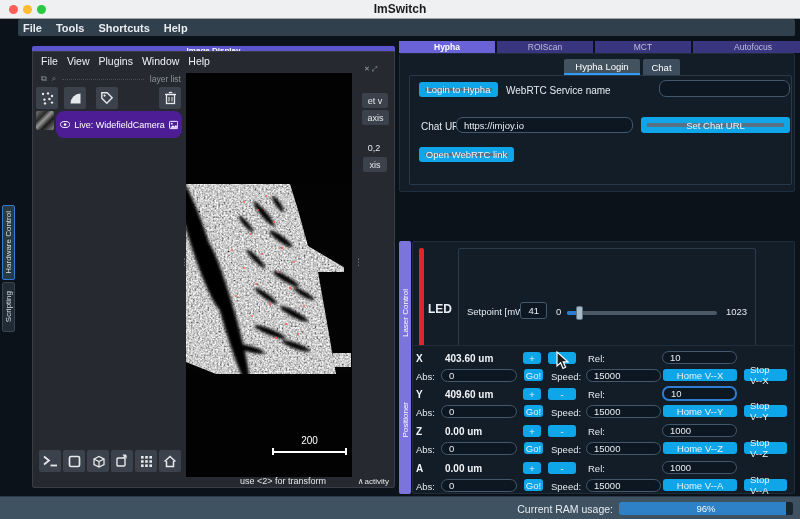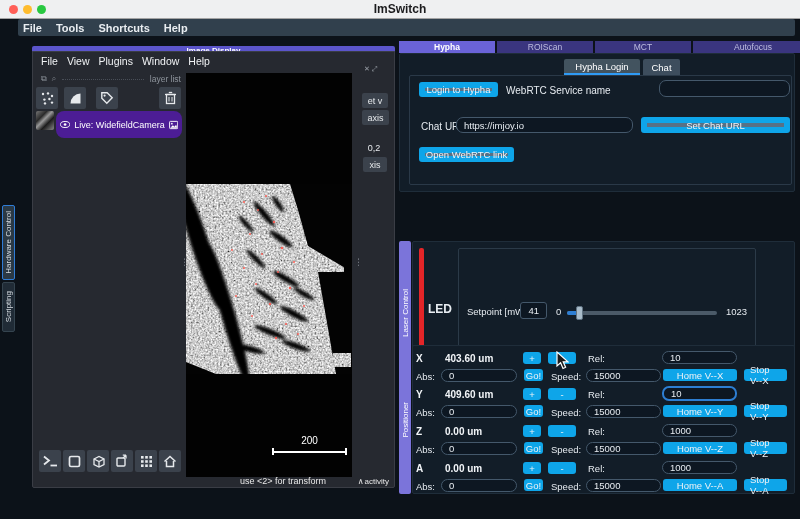--- a/index.html
+++ b/index.html
@@ -518,18 +518,25 @@
         </div>
       <div class="btn" style="position:absolute;left:264px;top:17px;width:74px;height:12px;">
           <span>Home V--A</span>
         </div>
       <div class="btn" style="position:absolute;left:345px;top:17px;width:43px;height:12px;">
           <span>Stop V--A</span>
         </div>
     </div>
   </div>
 
+  <div class="abs statusbar">
+    <span class="lbl" style="position:absolute;left:400px;top:6px;width:213px;text-align:right;font-size:10.5px;">Current RAM usage:</span>
+    <div class="ram-track">
+      <div class="ram-fill" style="width: 96%;"></div>
+      <span class="ram-text">96%</span>
+    </div>
+  </div>
 
   <svg class="abs" style="left:556px;top:351px;z-index:50;" width="13" height="19" viewBox="0 0 13 19">
     <path d="M1,1 L1,15 L4.6,11.8 L7,17.5 L9.6,16.3 L7.2,10.8 L12,10.8 Z" fill="#1a1a1a" stroke="#ffffff" stroke-width="1.2"></path>
   </svg>
 
 </div>
 
 </body></html>

